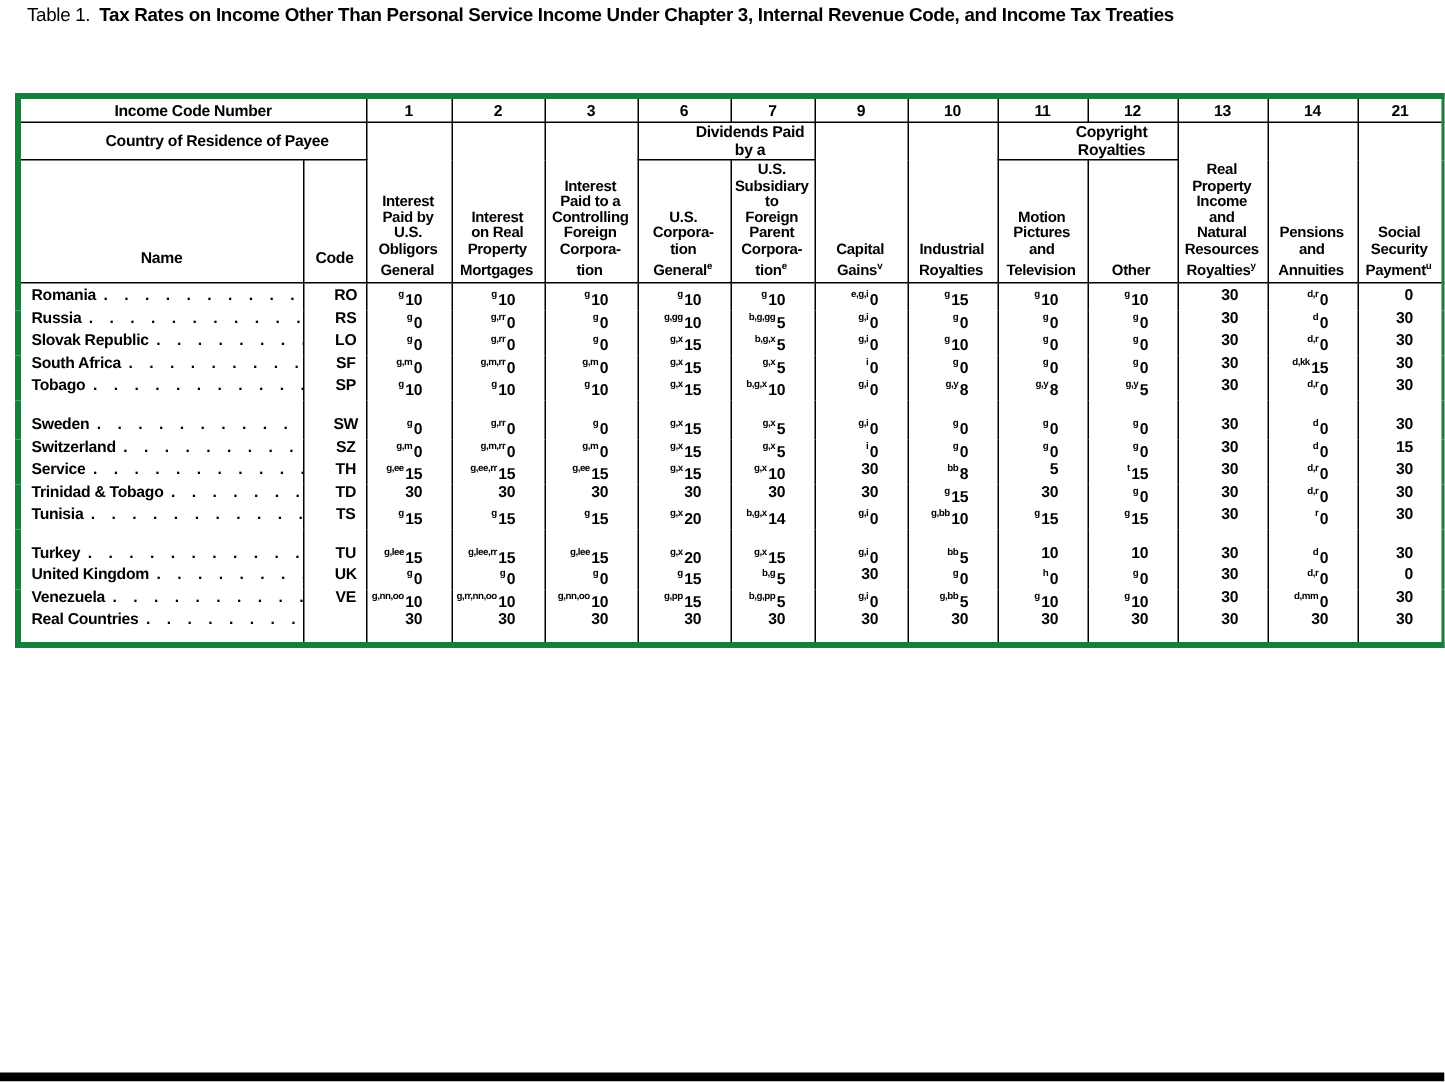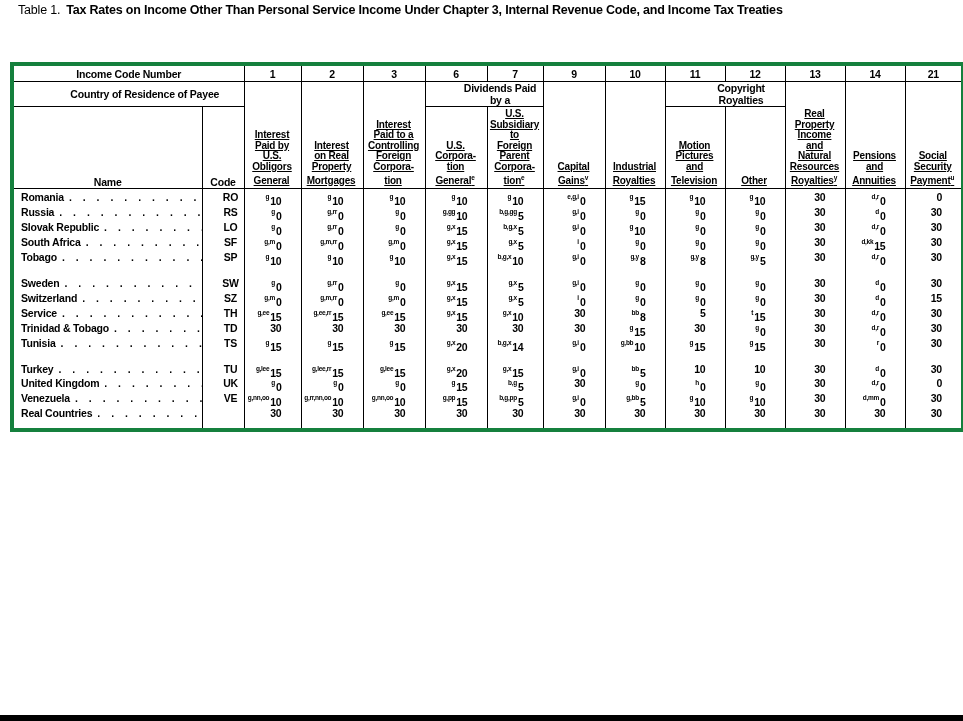--- a/index.html
+++ b/index.html
@@ -8,22 +8,22 @@
   .title{position:absolute;left:18px;top:3px;font-size:12.5px;white-space:nowrap;}
   .title .prefix{font-weight:normal;margin-right:6px;}
   .title .main{font-weight:bold;}
   table.rates{position:absolute;left:10px;top:22px;border-collapse:collapse;table-layout:fixed;
               width:951px;border:4px solid #15803d;margin-top:40px;}
   td{border:1px solid #000;}
   thead td{text-align:center;font-weight:bold;vertical-align:middle;padding:0;}
   .r1 td{font-size:10.5px;height:15px;}
   .r2 td{font-size:10.5px;height:14px;padding-left:32px;}
   td.hlabel{vertical-align:bottom;font-size:10px;line-height:10.6px;padding:2px 1px 2px 0;
-            white-space:pre-line;text-decoration:underline;}
-  td.hname{vertical-align:bottom;padding-bottom:0;font-size:10.5px;}
+            white-space:pre-line;}
+  td.hname{vertical-align:bottom;padding-bottom:10px;font-size:10.5px;}
   tbody td{border-top:none;border-bottom:none;padding:0;font-weight:bold;
            font-size:10.5px;line-height:11.4px;vertical-align:top;}
   tbody td.val{text-align:right;padding-right:19px;white-space:nowrap;}
   tbody td.code{text-align:center;padding-left:15px;}
   tbody td.namecell{padding-left:7px;}
   .nameline{display:flex;align-items:flex-start;}
   .nm{white-space:nowrap;}
   .leader{flex:1;overflow:hidden;white-space:nowrap;padding-left:5px;padding-right:4px;}
   .leader::after{content:". . . . . . . . . . . . . . . . . . . . . . . . . . . . ";letter-spacing:4px;}
   sup.fn{font-size:6.5px;letter-spacing:-0.3px;position:relative;top:-1px;vertical-align:super;

